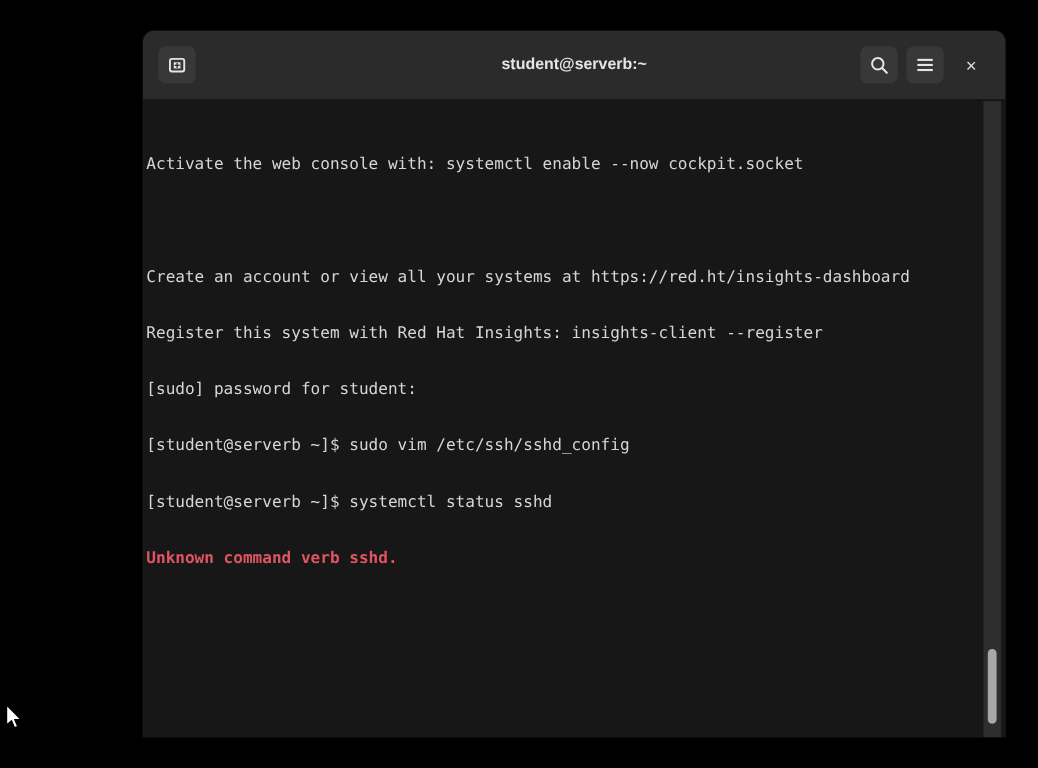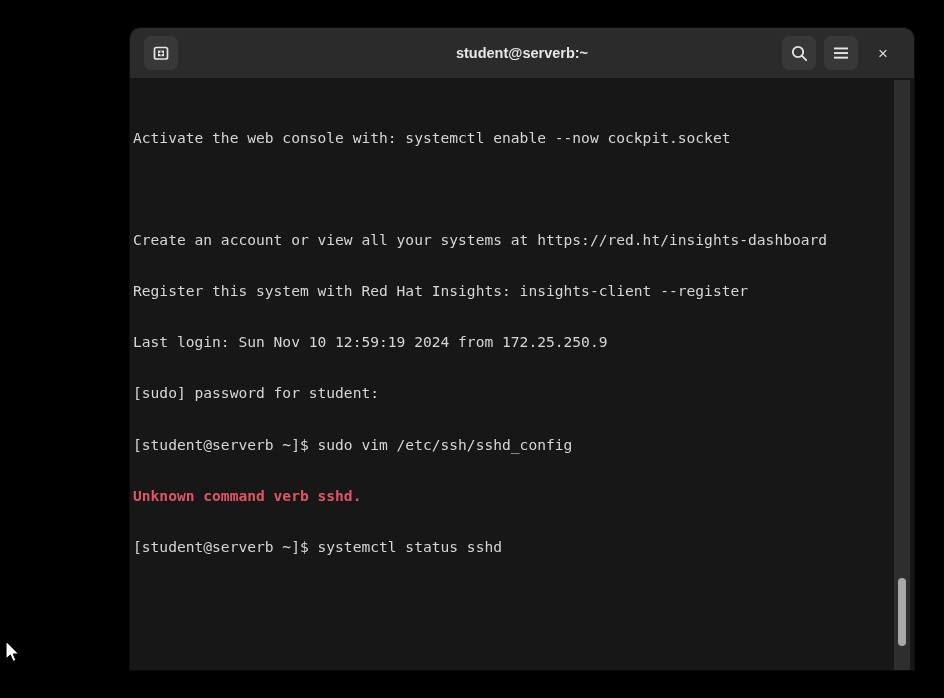--- a/index.html
+++ b/index.html
@@ -24,21 +24,21 @@
     height: 642px;
     background: #171717;
     border-radius: 10px 10px 0 0;
     overflow: hidden;
     box-shadow: 0 0 0 1px #0c0c0c;
   }
 
   
   #titlebar {
     position: relative;
-    height: 50px;
+    height: 62px;
     background: #2b2b2b;
     border-radius: 10px 10px 0 0;
     display: flex;
     align-items: center;
     padding: 0 14px;
     box-sizing: border-box;
   }
   #window-title {
     position: absolute;
     left: 0; right: 0;
@@ -170,25 +170,24 @@
   </div>
 
   <div id="term-body">
 
     <div id="term-text">
 
       <span class="ln"><span>Activate the web console with: systemctl enable --now cockpit.socket</span></span>
       <span class="ln"><span></span></span>
       <span class="ln"><span>Create an account or view all your systems at https://red.ht/insights-dashboard</span></span>
       <span class="ln"><span>Register this system with Red Hat Insights: insights-client --register</span></span>
-      <span class="ln"><span>Last login: Sun Nov 10 12:59:19 2024 from 172.25.250.9</span></span>
       <span class="ln"><span>[sudo] password for student:</span></span>
       <span class="ln"><span>[student@serverb ~]$ sudo vim /etc/ssh/sshd_config</span></span>
+      <span class="ln"><span>[student@serverb ~]$ systemctl status sshd</span></span>
       <span class="ln red"><span>Unknown command verb sshd.</span></span>
-      <span class="ln"><span>[student@serverb ~]$ systemctl status sshd</span></span>
 
       
       
       
       
       
       
       
       
       

